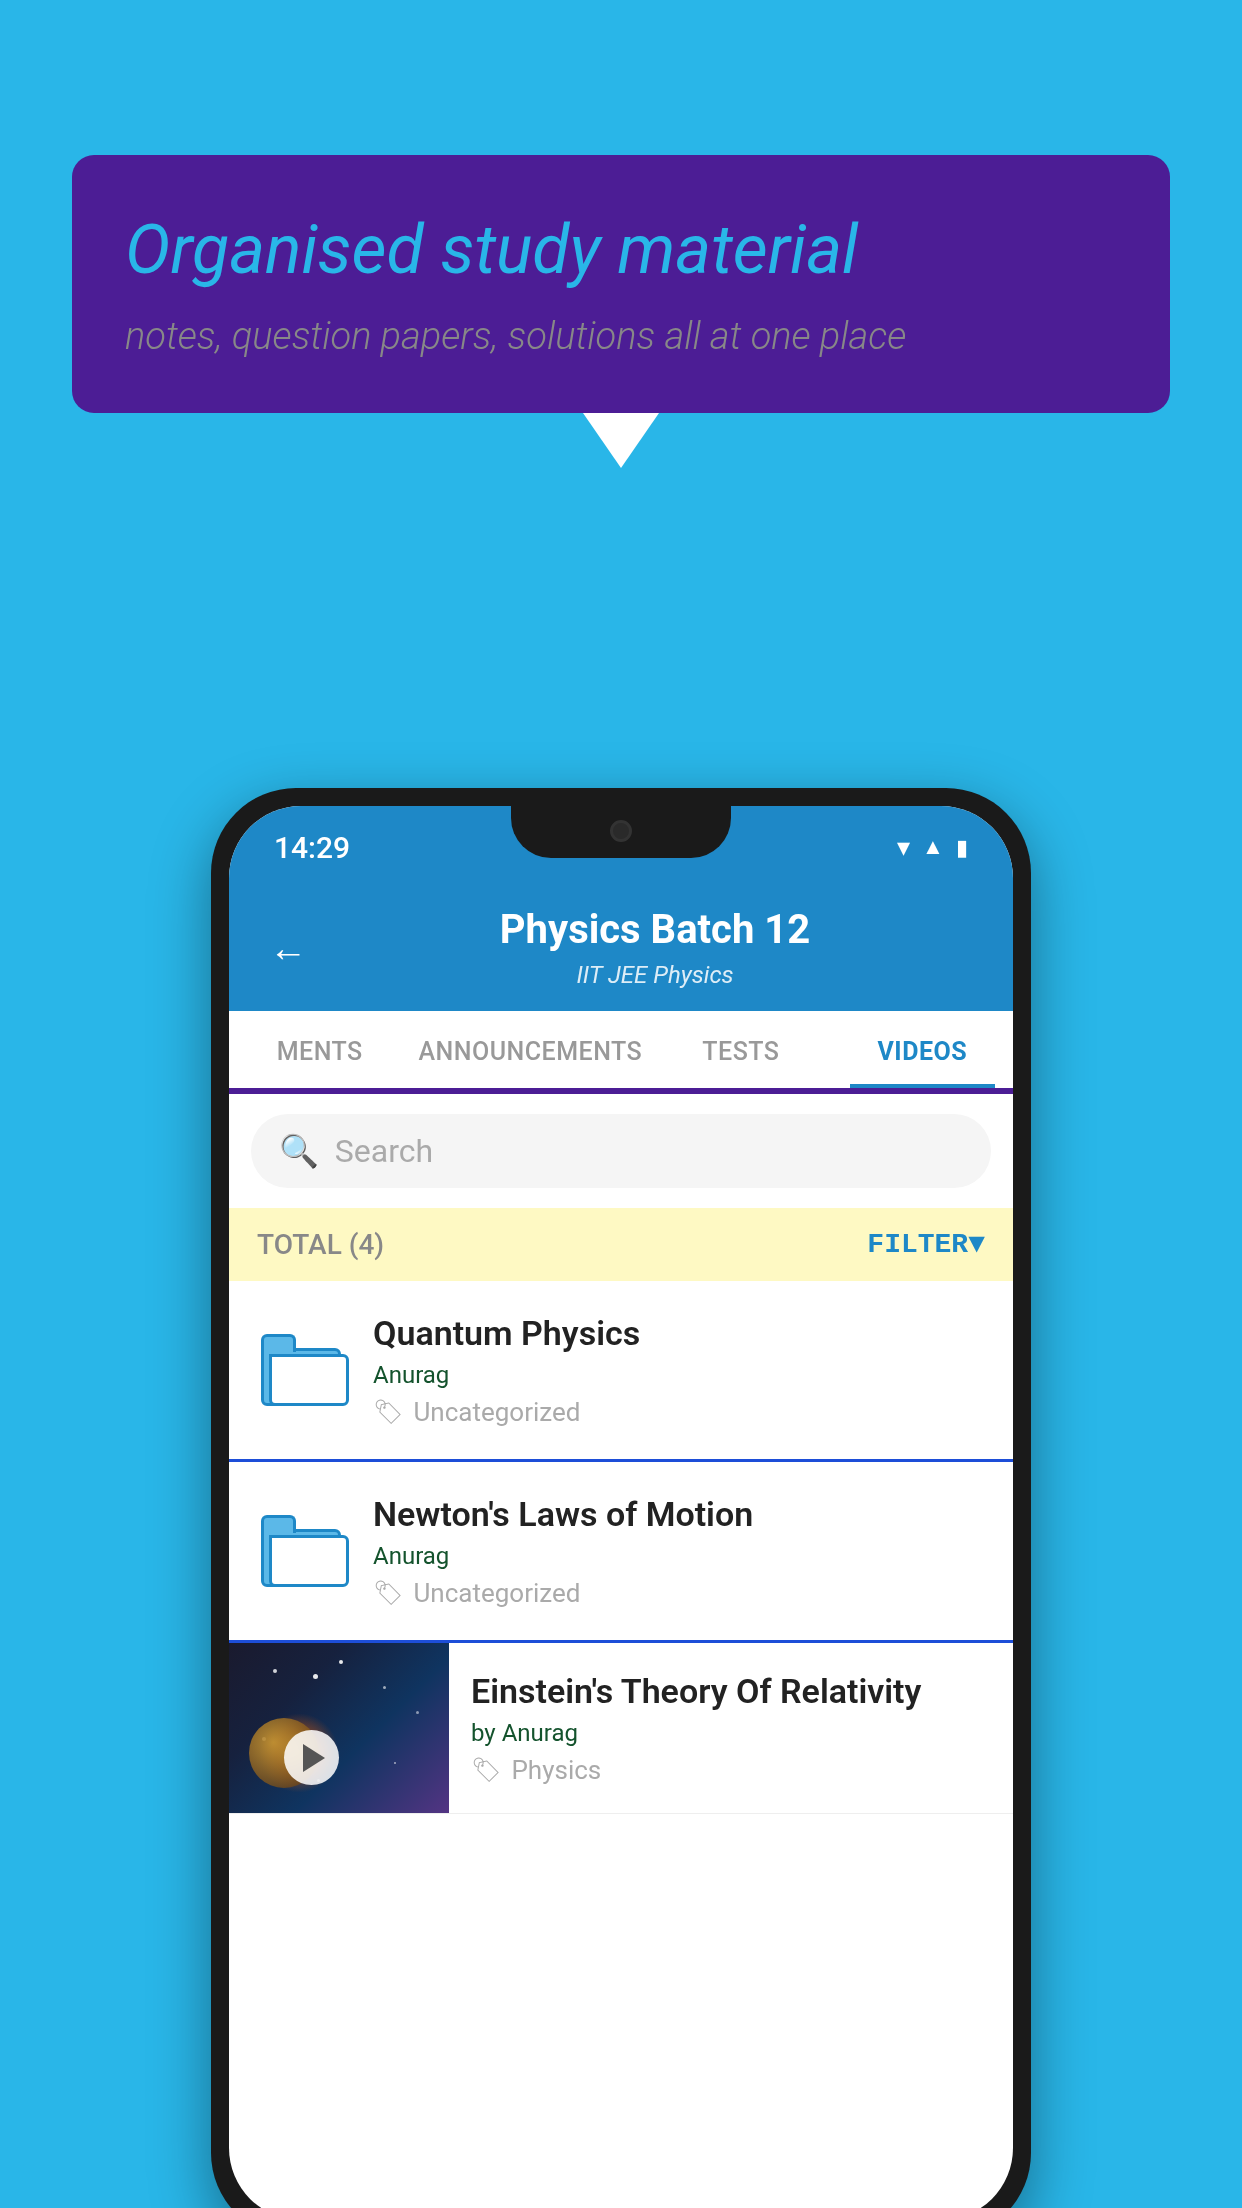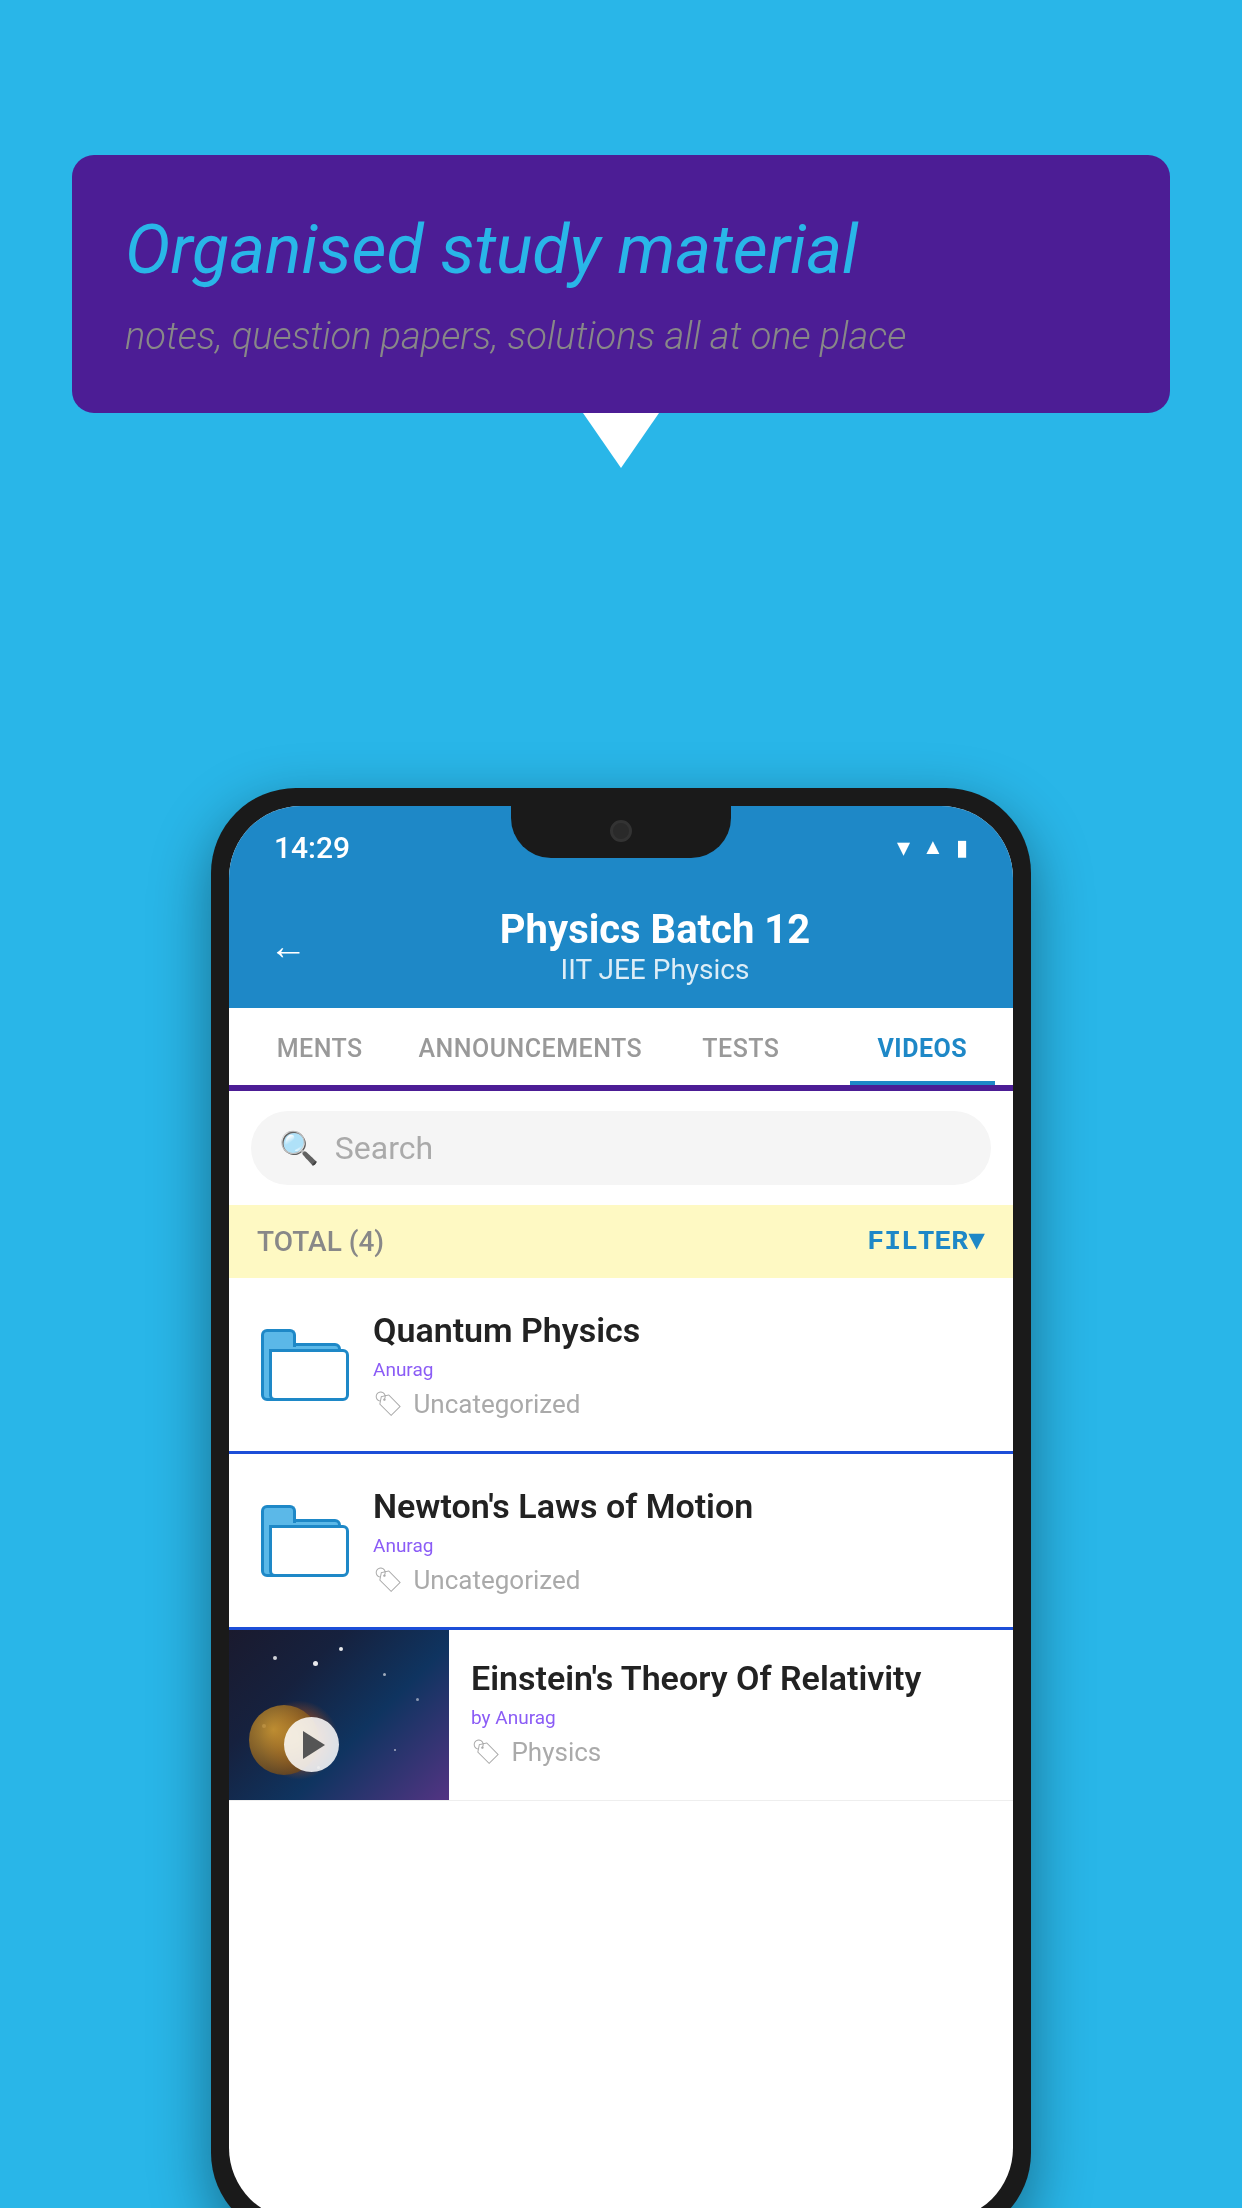--- a/index.html
+++ b/index.html
@@ -144,22 +144,23 @@
     }
 
     .header-title {
       color: white;
       font-size: 40px;
       font-weight: 700;
     }
 
     .header-subtitle {
       color: rgba(255,255,255,0.85);
-      font-size: 28px;
-      margin-top: 0;
+      font-size: 24px;
+      margin-top: 8px;
+      font-style: italic;
     }
 
     
     .tabs-bar {
       background: white;
       display: flex;
       border-bottom: 6px solid #4c1d95;
     }
 
     .tab-item {
@@ -307,22 +308,22 @@
     }
 
     .video-title {
       font-size: 34px;
       font-weight: 600;
       color: #222;
       margin-bottom: 8px;
     }
 
     .video-author {
-      font-size: 19px;
-      color: #8b5cf6;
+      font-size: 24px;
+      color: #14532d;
       margin-bottom: 8px;
     }
 
     .video-tag {
       display: flex;
       align-items: center;
       gap: 10px;
       color: #aaa;
       font-size: 26px;
     }

